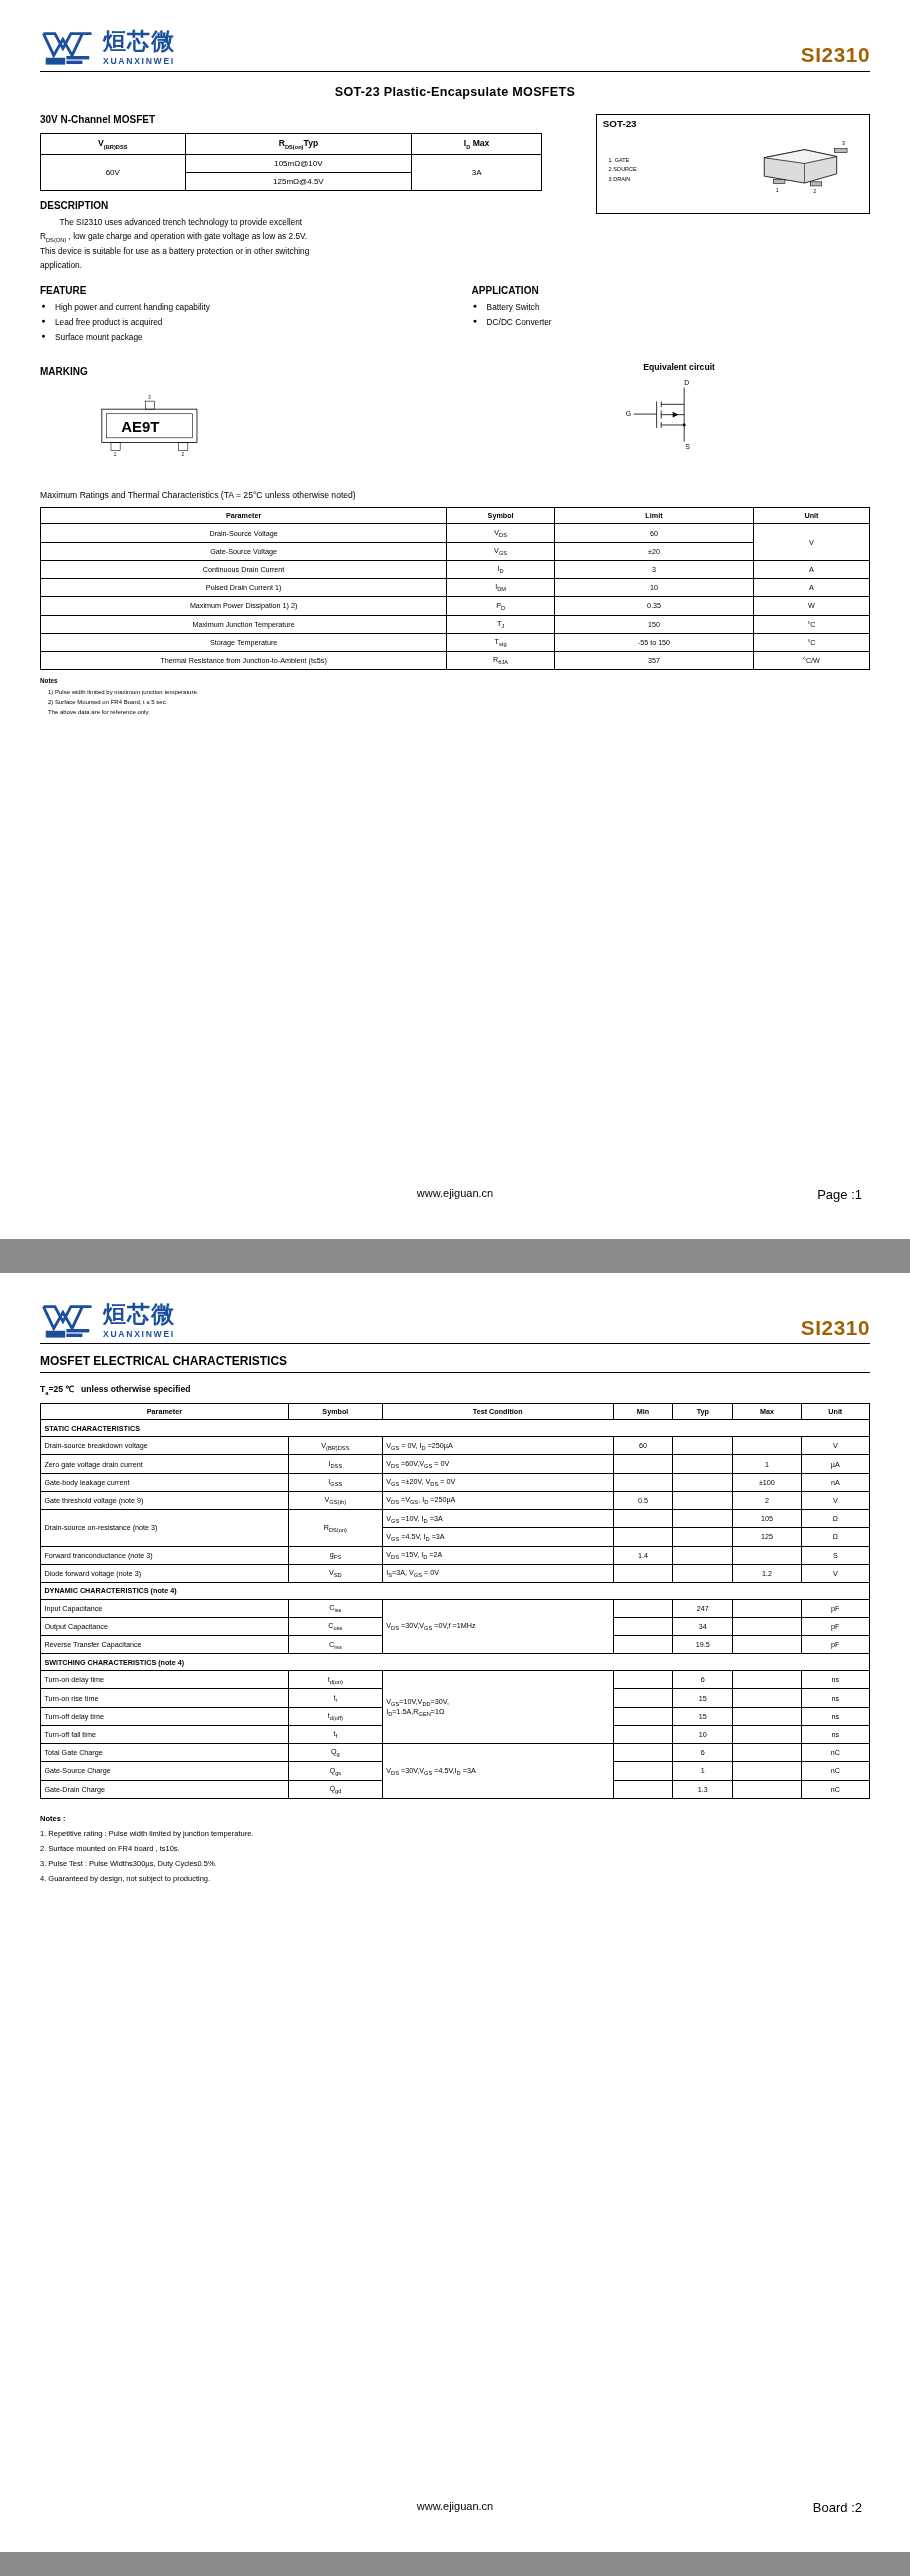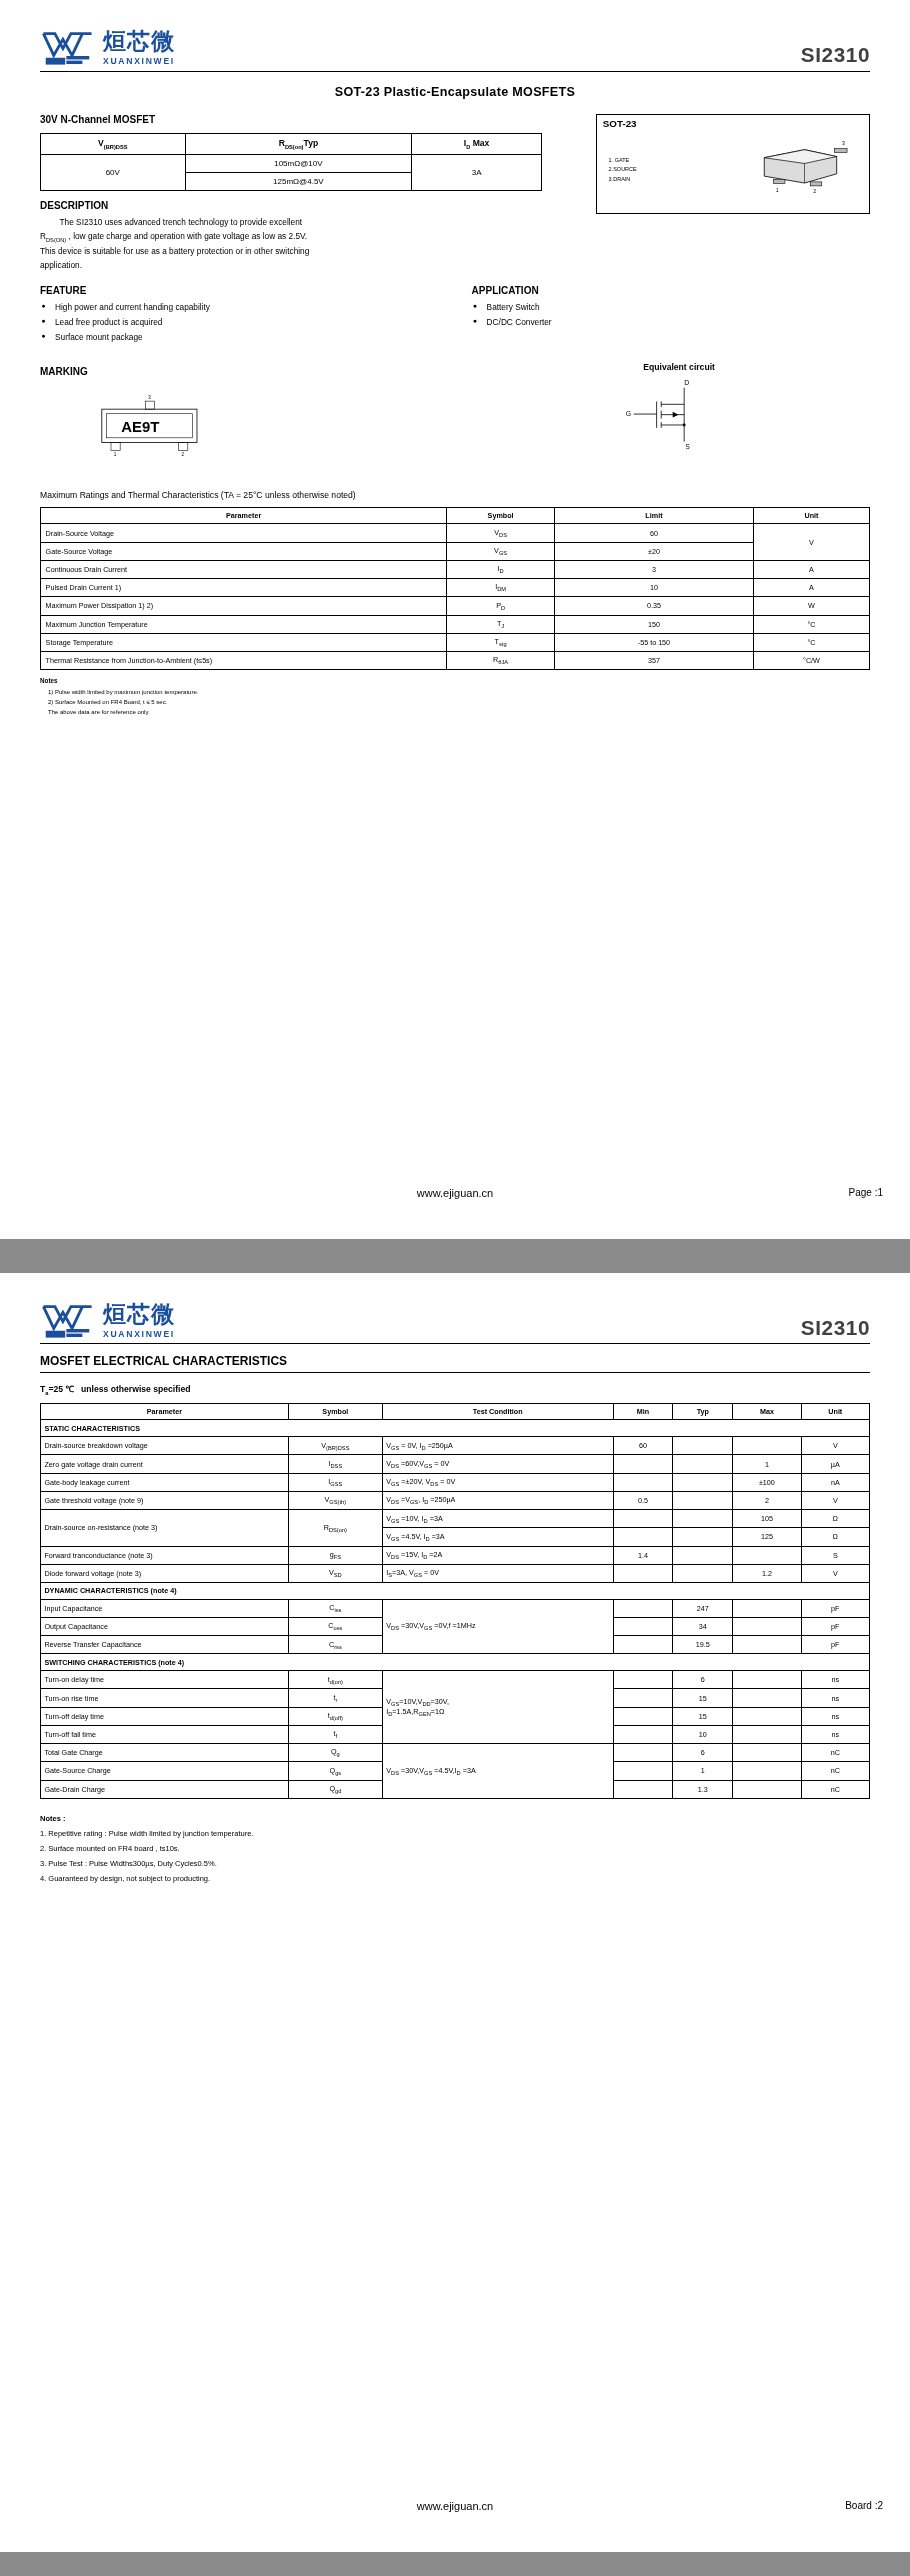--- a/index.html
+++ b/index.html
@@ -10,21 +10,21 @@
   .gap{height:34px;background:#8a8a8a;}
   .page2{height:1279px;}
 
   
   .hdr{display:flex;align-items:flex-end;justify-content:space-between;padding-top:5.7px;}
   .logo-wrap{display:flex;align-items:center;gap:8px;}
   .logo-mark{width:55px;height:38px;position:relative;}
   .logo-mark svg{display:block;}
   .logo-cn{font-family:"DejaVu Sans", sans-serif;font-size:23px;font-weight:bold;color:#1b4f9c;letter-spacing:1.1px;line-height:1;}
   .logo-en{font-family:"Liberation Sans", sans-serif;font-size:8.6px;font-weight:bold;color:#1b4f9c;letter-spacing:1.7px;margin-top:3px;}
-  .part-no{font-size:20.7px;font-weight:bold;color:#404040;letter-spacing:0.6px;}
+  .part-no{font-size:20.7px;font-weight:bold;color:#a16207;letter-spacing:0.6px;}
   .rule{border-top:1.7px solid #000;margin-top:4.6px;}
   .rule-thin{border-top:1.1px solid #000;margin-top:3.4px;}
 
   .title-main{text-align:center;font-size:12.6px;font-weight:bold;margin-top:12.6px;letter-spacing:0.3px;}
   .small-head{font-size:10px;font-weight:bold;}
 
   
   .top-row{display:flex;justify-content:space-between;margin-top:15px;}
   .top-left{width:63%;}
   .top-right{width:33%;}
@@ -54,30 +54,30 @@
   .mark-left{width:54%;}
   .mark-right{width:46%;text-align:center;}
   .mark-draw{margin:16px 0 0 32px;}
   .eq-title{font-size:8.6px;font-weight:bold;margin-top:4.6px;}
 
   
   .rat-title{font-size:8.6px;margin-top:26px;}
   table.rat{border-collapse:collapse;width:100%;margin-top:6.9px;}
   table.rat th,table.rat td{border:0.6px solid #000;font-size:7.2px;padding:3.4px 4.6px;}
   table.rat th{font-weight:bold;text-align:center;}
-  table.rat td.pname{text-align:left;}
+  table.rat td.pname{text-align:center;}
   table.rat td.c{text-align:center;}
 
   .notes{font-size:6px;margin-top:5.7px;line-height:1.7;}
   .notes .nt{font-weight:bold;font-size:6.3px;}
   .notes .ind{display:inline-block;width:8px;}
 
   .footer{position:absolute;left:0;right:0;bottom:40px;}
   .footer .www{text-align:center;font-size:11px;}
-  .footer .pg{position:absolute;right:27px;top:0;font-size:10px;}
+  .footer .pg{position:absolute;right:48px;top:0;font-size:13px;}
 
   
   .ec-title{font-size:12px;font-weight:bold;margin-top:10.3px;}
   .ta-line{font-size:8.6px;font-weight:bold;margin-top:10.3px;}
   table.ec{border-collapse:collapse;width:100%;margin-top:6.9px;}
   table.ec th,table.ec td{border:0.6px solid #000;font-size:7.2px;padding:3.4px 3.4px;}
   table.ec th{font-weight:bold;text-align:center;}
   table.ec td.l{text-align:left;}
   table.ec td.c{text-align:center;}
   td.grp{font-weight:bold;text-align:left;}

